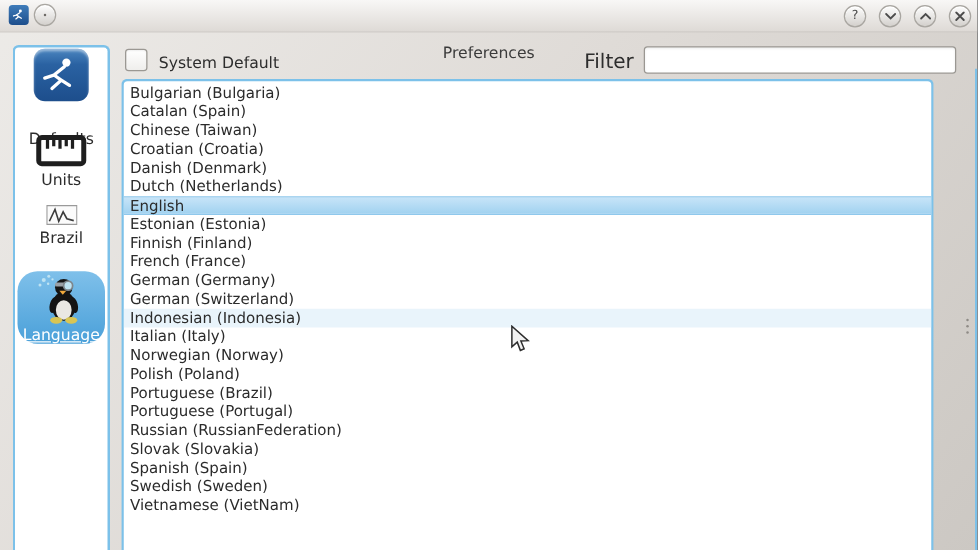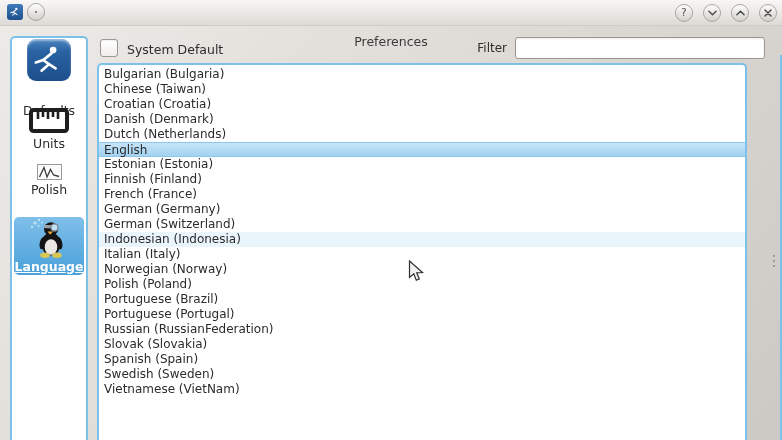--- a/index.html
+++ b/index.html
@@ -41,41 +41,41 @@
     position:absolute;left:10px;top:36px;width:78px;height:404px;
     background:#ffffff;border:2px solid #7cc1e9;border-bottom:none;
     border-radius:5px 5px 0 0;box-sizing:border-box;
   }
   .side-item{position:absolute;left:1px;right:1px;display:flex;flex-direction:column;align-items:center;}
   .side-item .lbl{font-size:12.5px;color:#2d2d2d;margin-top:2px;}
   #side-defaults{top:1px;gap:20px;}
   #side-units{top:69px;}
   #side-graph{top:126px;}
   #side-language{
-    top:179px;height:58px;justify-content:flex-start;
+    top:179px;height:58px;justify-content:flex-end;
     background:linear-gradient(#7fc0ea,#4aa0d9);
-    border-radius:5px;margin:0 1px;font-weight:bold;
+    border-radius:16px;margin:0 1px;
   }
   #side-language .lbl{color:#ffffff;text-decoration:underline;margin-top:0;}
   .defaults-icon-bg{
     width:44px;height:42px;border-radius:9px;
     background:linear-gradient(#4c86c0 0%,#2a62a2 30%,#1d4e8c 100%);
     box-shadow:inset 0 2px 2px rgba(255,255,255,.45);
     display:flex;align-items:center;justify-content:center;
   }
   
   #system-default{position:absolute;left:100px;top:39px;display:flex;align-items:flex-end;}
   #sd-checkbox{
     width:16px;height:16px;border:1px solid #9b9893;border-radius:3px;
     background:linear-gradient(#ffffff,#efeeec);
     box-shadow:inset 0 1px 1px rgba(0,0,0,.06);
   }
   #sd-label{margin-left:9px;font-size:12.5px;color:#2d2d2d;}
   #filter-row{position:absolute;right:17px;top:37px;display:flex;align-items:center;}
-  #filter-label{font-size:12px;color:#2d2d2d;margin-right:8px;text-align:right;}
+  #filter-label{font-size:16px;color:#2d2d2d;margin-right:8px;text-align:right;}
   #filter-input{
     width:240px;height:20px;border:1px solid #9a9792;border-radius:3px;
     background:#ffffff;box-shadow:inset 0 1px 2px rgba(0,0,0,.08);
     font-family:inherit;font-size:12px;padding:0 4px;outline:none;color:#2d2d2d;
   }
   
   #language-list{
     position:absolute;left:97px;top:63px;width:650px;height:377px;
     background:#ffffff;border:2px solid #7cc1e9;border-bottom:none;
     border-radius:5px 5px 0 0;box-sizing:border-box;
@@ -152,21 +152,21 @@
         <path d="M10 5 V12 M15 5 V10 M20 5 V12 M25 5 V10 M30 5 V12" stroke="#1e1e1e" stroke-width="2.6"></path>
       </svg>
       <div class="lbl">Units</div>
     </div>
 
     <div class="side-item" id="side-graph">
       <svg width="25" height="16" viewBox="0 0 25 16">
         <rect x="0.5" y="0.5" width="24" height="15" fill="#fbfbfb" stroke="#9a9a9a" stroke-width="1"></rect>
         <path d="M2.5 13 L7 3.5 L10 13 L13.5 5.5 L16.5 11 L22 12.5" stroke="#3c3c3c" stroke-width="1.3" fill="none"></path>
       </svg>
-      <div class="lbl">Polish</div>
+      <div class="lbl">Brazil</div>
     </div>
 
     <div class="side-item" id="side-language">
       <svg width="40" height="42" viewBox="0 0 40 42">
         <g fill="#bfe3f2">
           <circle cx="6" cy="6" r="1.6"></circle>
             <circle cx="10" cy="3" r="1.2"></circle>
           <circle cx="3" cy="10" r="1.2"></circle>
             <circle cx="9.5" cy="9" r="1"></circle>
           <circle cx="13" cy="5.5" r="0.9"></circle>
@@ -191,20 +191,21 @@
     <div id="sd-label">System Default</div>
   </div>
 
   <div id="filter-row">
     <div id="filter-label">Filter</div>
     <input id="filter-input" type="text" value="" style="">
   </div>
 
   <div id="language-list">
       <div class="row">Bulgarian (Bulgaria)</div>
+      <div class="row">Catalan (Spain)</div>
       <div class="row">Chinese (Taiwan)</div>
       <div class="row">Croatian (Croatia)</div>
       <div class="row">Danish (Denmark)</div>
       <div class="row">Dutch (Netherlands)</div>
       <div class="row selected">English</div>
       <div class="row">Estonian (Estonia)</div>
       <div class="row">Finnish (Finland)</div>
       <div class="row">French (France)</div>
       <div class="row">German (Germany)</div>
       <div class="row">German (Switzerland)</div>

